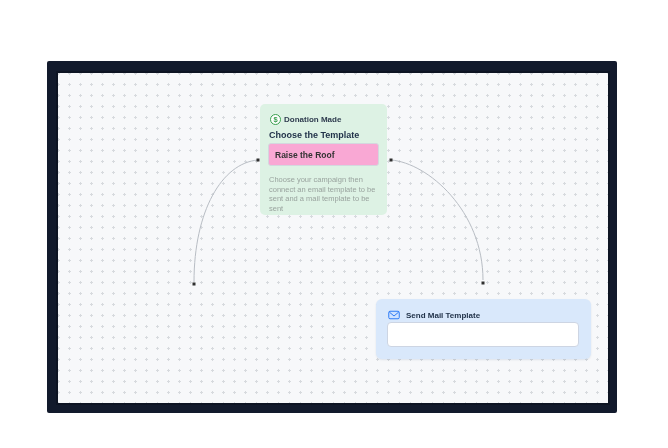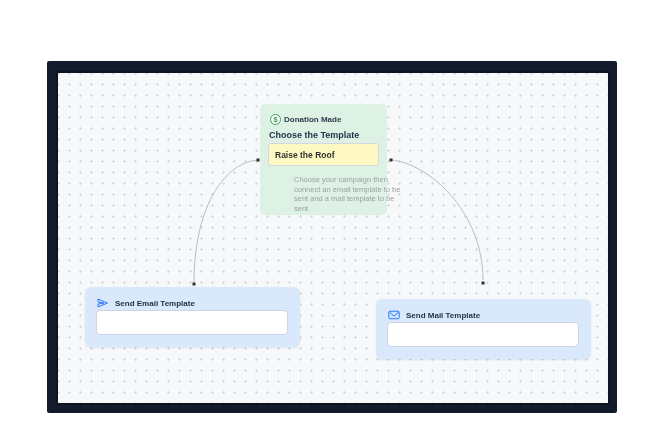--- a/index.html
+++ b/index.html
@@ -26,25 +26,25 @@
                    background:#ddf2e4; border-radius:5px; }
   .node-donation .title-row { position:absolute; left:10px; top:9px; height:12px;
                               display:flex; align-items:center; }
   .dollar-icon { display:inline-flex; align-items:center; justify-content:center;
                  width:11px; height:11px; border:1.2px solid #3aa04f; border-radius:50%;
                  color:#3aa04f; font-size:7.5px; font-weight:bold; background:#ffffff; }
   .node-donation .title { margin-left:3px; font-size:8px; font-weight:bold; color:#2e3b4e; }
   .field-label { position:absolute; left:9px; top:26px; font-size:9px;
                  font-weight:bold; color:#22334a; }
   .campaign-input { position:absolute; left:8px; top:39px; width:111px; height:23px;
-                    background:#fef9c3; border:1px solid #d3d8de; border-radius:3px;
+                    background:#f9a8d4; border:1px solid #d3d8de; border-radius:3px;
                     font-family:"Liberation Sans", sans-serif;
                     font-size:8.5px; font-weight:bold; color:#333333; padding:0 0 0 6px; }
   .helper { position:absolute; left:9px; top:71px; width:113px;
-            font-size:7.5px; line-height:9.5px; color:#99a39e;margin-left:25px; }
+            font-size:7.5px; line-height:9.5px; color:#99a39e; }
 
   
   .node-blue { top:214px; width:215px; height:60px; background:#d9e8fb;
                box-shadow:0 1px 2px rgba(40,70,120,0.12); }
   .node-email { left:27px; }
   .node-mail  { left:318px;margin-top:12px; }
   .node-blue .title-row { position:absolute; left:12px; top:10px; height:12px;
                           display:flex; align-items:center; }
   .node-blue .title { margin-left:6px; font-size:8px; font-weight:bold; color:#22334a; }
   .template-input { position:absolute; left:11px; top:23px; width:192px; height:25px;
@@ -72,29 +72,20 @@
       <div class="node node-donation">
         <div class="title-row">
           <span class="dollar-icon">$</span>
           <span class="title">Donation Made</span>
         </div>
         <div class="field-label">Choose the Template</div>
         <input class="campaign-input" type="text" value="Raise the Roof" style="">
         <div class="helper">Choose your campaign then connect an email template to be sent and a mail template to be sent</div>
       </div>
 
-      <div class="node node-blue node-email">
-        <div class="title-row">
-          <svg class="blue-icon" viewBox="0 0 24 20" xmlns="http://www.w3.org/2000/svg">
-            <path d="M2 2 L21 10 L2 18 L2 12 L14 10 L2 8 Z" fill="#cfe2ff" stroke="#2e7cf6" stroke-width="2" stroke-linejoin="round"></path>
-          </svg>
-          <span class="title">Send Email Template</span>
-        </div>
-        <input class="template-input" type="text" value="" style="">
-      </div>
 
       <div class="node node-blue node-mail">
         <div class="title-row">
           <svg class="blue-icon" viewBox="0 0 24 20" xmlns="http://www.w3.org/2000/svg">
             <rect x="1.5" y="2.5" width="21" height="15" rx="2.5" fill="#cfe2ff" stroke="#2e7cf6" stroke-width="2"></rect>
             <path d="M2.5 4 L12 12 L21.5 4" fill="none" stroke="#2e7cf6" stroke-width="2" stroke-linejoin="round"></path>
           </svg>
           <span class="title">Send Mail Template</span>
         </div>
         <input class="template-input" type="text" value="" style="">

